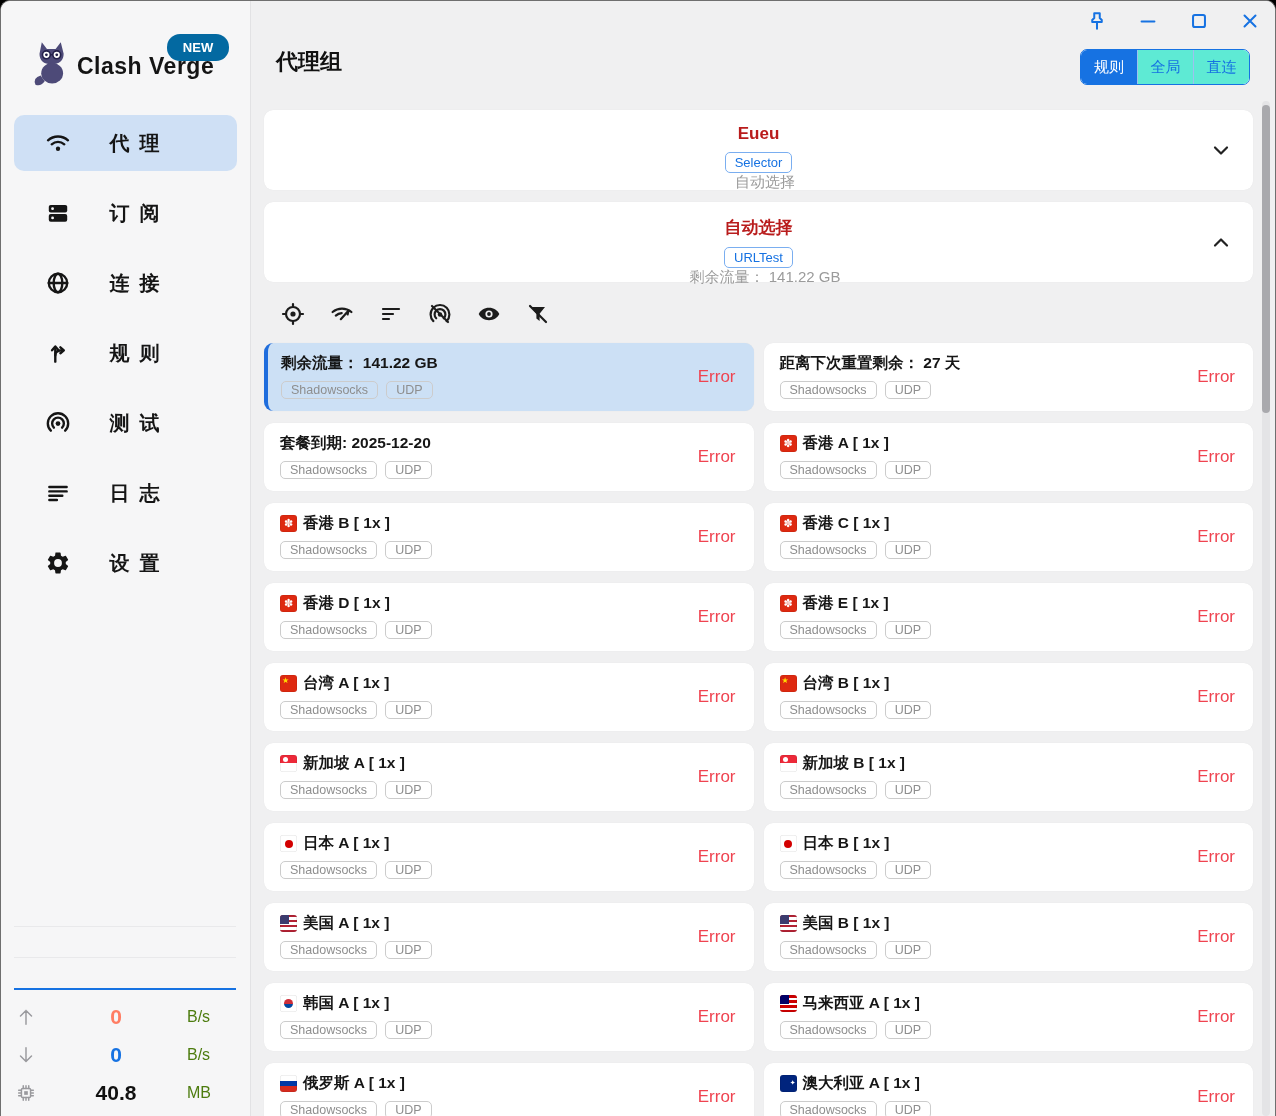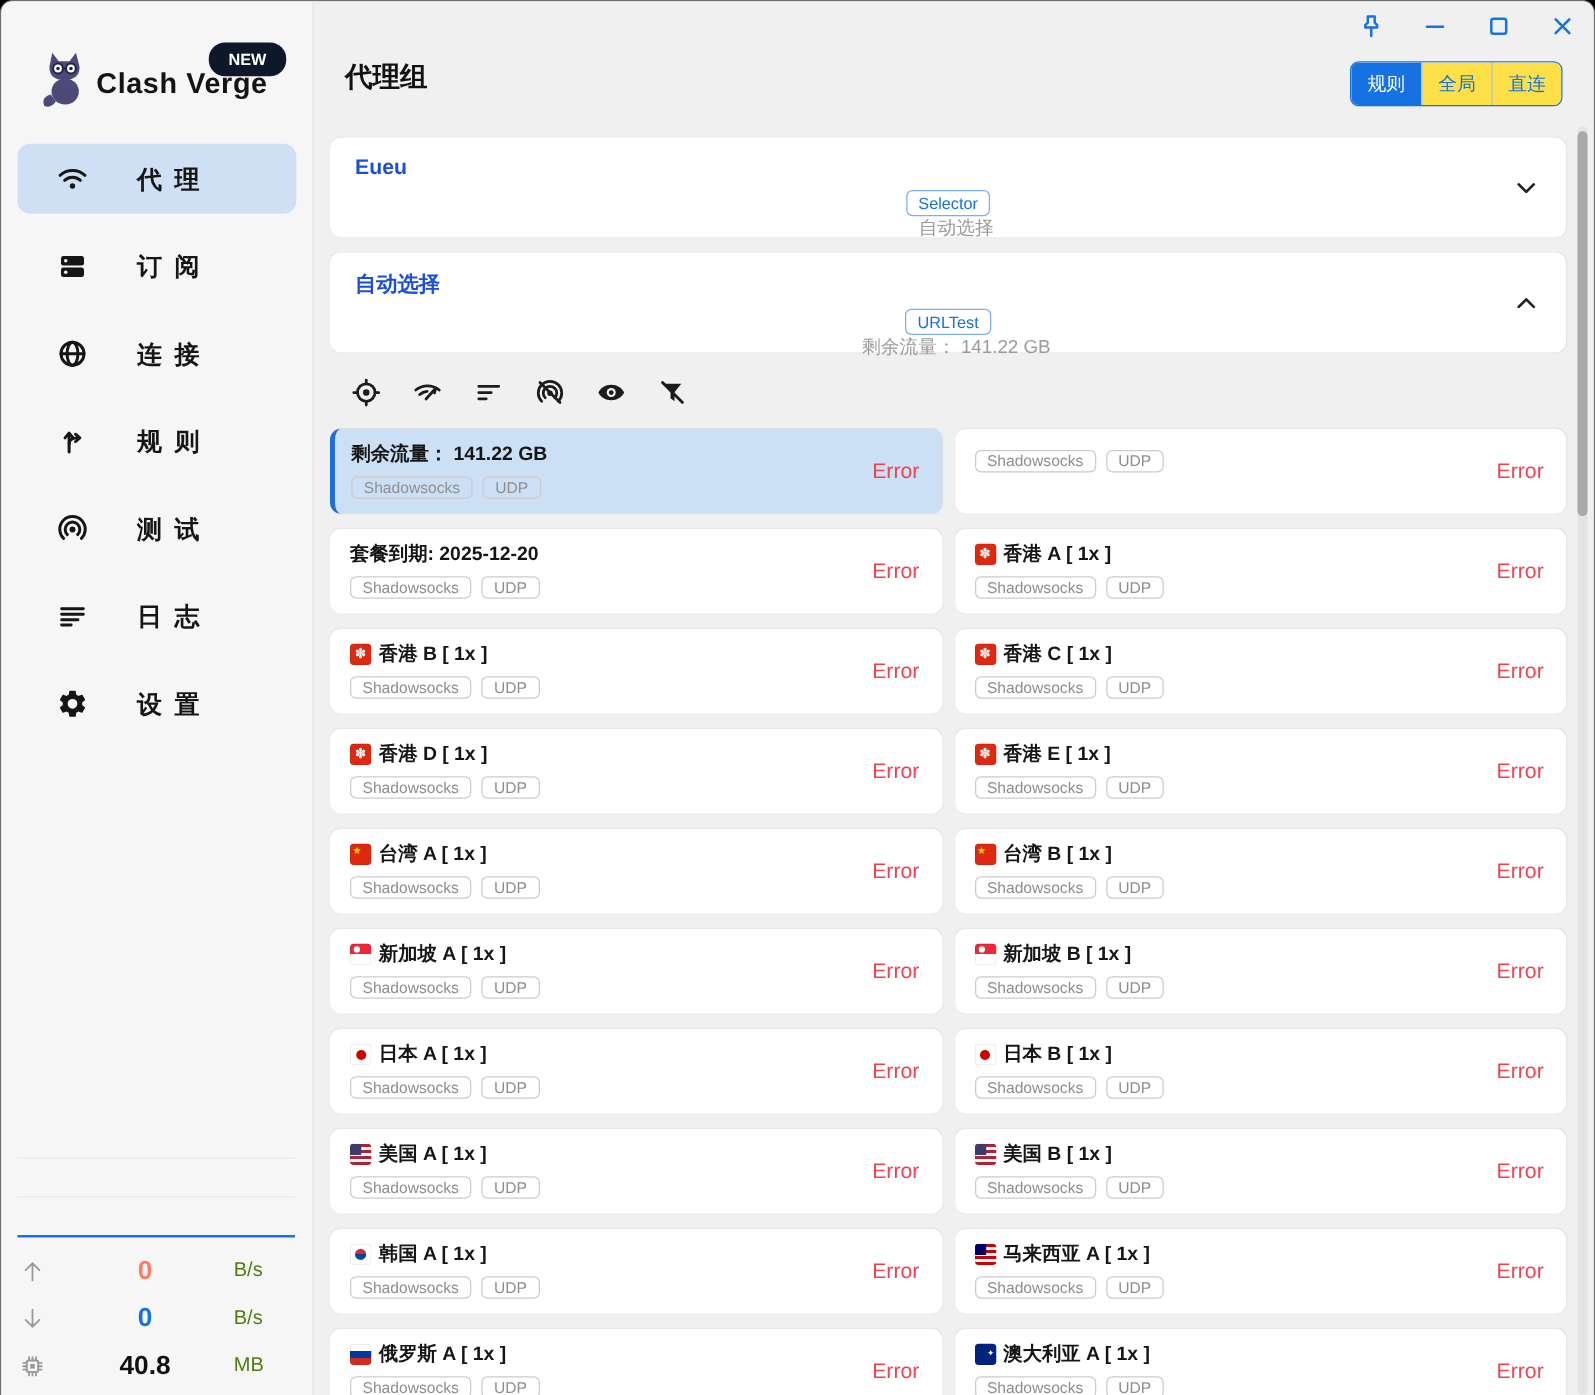--- a/index.html
+++ b/index.html
@@ -6,21 +6,21 @@
   html,body { background:#000; font-family:"Liberation Sans","DejaVu Sans",sans-serif; }
   .window { position:relative; width:1276px; height:1116px; background:#f0f0f1; overflow:hidden;
             border-radius:10px 10px 0 0; border:1px solid #6f6f6f; border-bottom:none; }
 
   
   .sidebar { position:absolute; left:0; top:0; bottom:0; width:250px; background:#f6f6f7; border-right:1px solid #e2e2e4; }
   .brand { position:relative; padding:40px 0 0 28px; height:100px; }
   .logo { position:absolute; left:27px; top:38px; width:46px; height:50px; }
   .logo svg { width:100%; height:100%; }
   .brand-name { position:absolute; left:76px; top:52px; font-size:23px; font-weight:800; color:#141414; letter-spacing:0.5px; }
-  .new-badge { position:absolute; left:166px; top:33px; width:62px; height:27px; background:#0f172a; color:#fff;
+  .new-badge { position:absolute; left:166px; top:33px; width:62px; height:27px; background:#0369a1; color:#fff;
                border-radius:13px; font-size:13px; font-weight:700; display:flex; align-items:center; justify-content:center; }
   nav { margin-top:14px; }
   .nav-item { position:relative; height:56px; margin:0 13px 14px; border-radius:10px; display:flex; align-items:center; cursor:pointer; }
   .nav-item.active { background:#cfe0f5; }
   .nav-icon { position:absolute; left:31px; width:26px; height:26px; color:#151515; }
   .nav-icon svg { width:100%; height:100%; }
   .nav-label { width:100%; text-align:center; font-size:20px; font-weight:700; color:#151515; letter-spacing:10px; text-indent:10px; padding-left:18px; }
   .side-bottom { position:absolute; left:0; right:1px; bottom:4px; }
   .traffic-graph { position:relative; height:66px; margin:0 13px 6px; }
   .grid-line { position:absolute; left:0; right:0; height:1px; background:#e9e9eb; }
@@ -32,29 +32,29 @@
   .stat-value { text-align:center; font-size:21px; font-weight:600; }
   .stat-unit { text-align:left; font-size:16px; color:#4d7c0f; }
 
   
   .main { position:absolute; left:250px; top:0; right:0; bottom:0; background:#f0f0f1; }
   .win-controls { position:absolute; top:9px; right:14px; display:flex; gap:29px; align-items:center; z-index:5; }
   .win-btn { width:22px; height:22px; color:#1672e2; cursor:pointer; }
   .win-btn svg { width:100%; height:100%; }
   .mode-group { position:absolute; top:48px; right:25px; display:flex; border:1px solid #1672e2; border-radius:7px; overflow:hidden; background:#fff; }
   .mode-btn { min-width:56px; height:34px; display:flex; align-items:center; justify-content:center; font-size:15px;
-              color:#1672e2; background:#fde047; cursor:pointer; border-left:1px solid #9dc1ef; }
+              color:#1672e2; background:#5eead4; cursor:pointer; border-left:1px solid #9dc1ef; }
   .mode-btn:first-child { border-left:none; }
   .mode-btn.active { background:#1672e2; color:#fff; }
 
   .content { position:absolute; left:13px; top:0; width:989px; }
   h1 { margin-top:46px; margin-bottom:33px; font-size:22px; font-weight:800; color:#111; padding-left:12px; }
 
   .group-card { position:relative; height:80px; background:#fff; border-radius:9px; margin-bottom:12px; padding:14px 20px; box-shadow:0 0 1px rgba(0,0,0,0.08); cursor:pointer; }
-  .g-title { font-size:17px; font-weight:800; color:#1d4ed8; }
+  .g-title { font-size:17px; font-weight:800; color:#b91c1c;text-align:center; }
   .g-sub { display:flex; align-items:center; margin-top:8px;flex-direction:column; }
   .g-badge { font-size:13px; color:#1672e2; border:1px solid #7aaef0; border-radius:5px; padding:2px 9px; }
   .g-detail { font-size:15px; color:#9b9b9b; margin-left:13px; }
   .chev { position:absolute; right:20px; top:28px; width:24px; height:24px; color:#222; cursor:pointer; }
   .chev svg { width:100%; height:100%; }
 
   .toolbar { display:flex; gap:25px; margin:4px 0 9px; padding-left:17px; height:40px; align-items:center; }
   .tool-btn { width:24px; height:24px; color:#1c1c1c; cursor:pointer; }
   .tool-btn svg { width:100%; height:100%; }
 
@@ -289,20 +289,23 @@
             <div class="p-title-row">
               <span class="p-title">剩余流量： 141.22 GB</span>
             </div>
             <div class="p-badges">
               <span class="pill">Shadowsocks</span>
               <span class="pill">UDP</span>
             </div>
             <span class="p-status">Error</span>
           </div>
           <div class="p-card">
+            <div class="p-title-row">
+              <span class="p-title">距离下次重置剩余： 27 天</span>
+            </div>
             <div class="p-badges">
               <span class="pill">Shadowsocks</span>
               <span class="pill">UDP</span>
             </div>
             <span class="p-status">Error</span>
           </div>
           <div class="p-card">
             <div class="p-title-row">
               <span class="p-title">套餐到期: 2025-12-20</span>
             </div>

